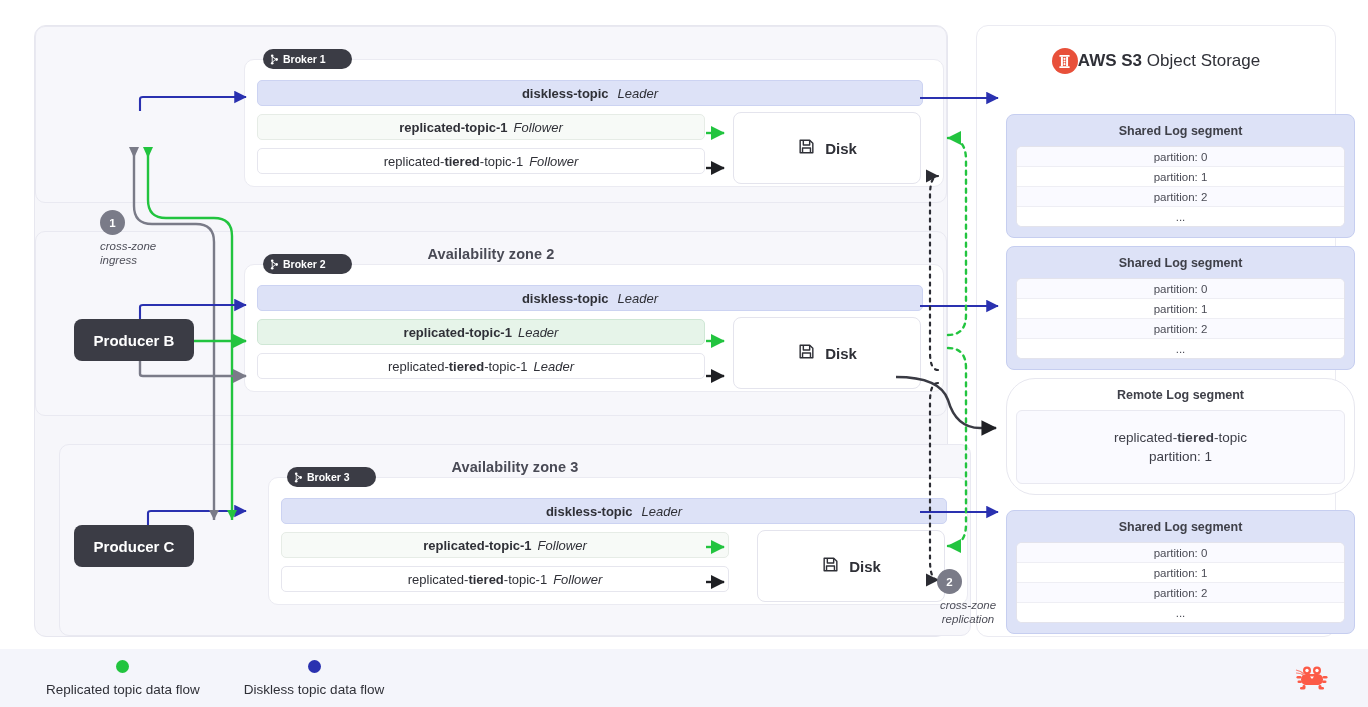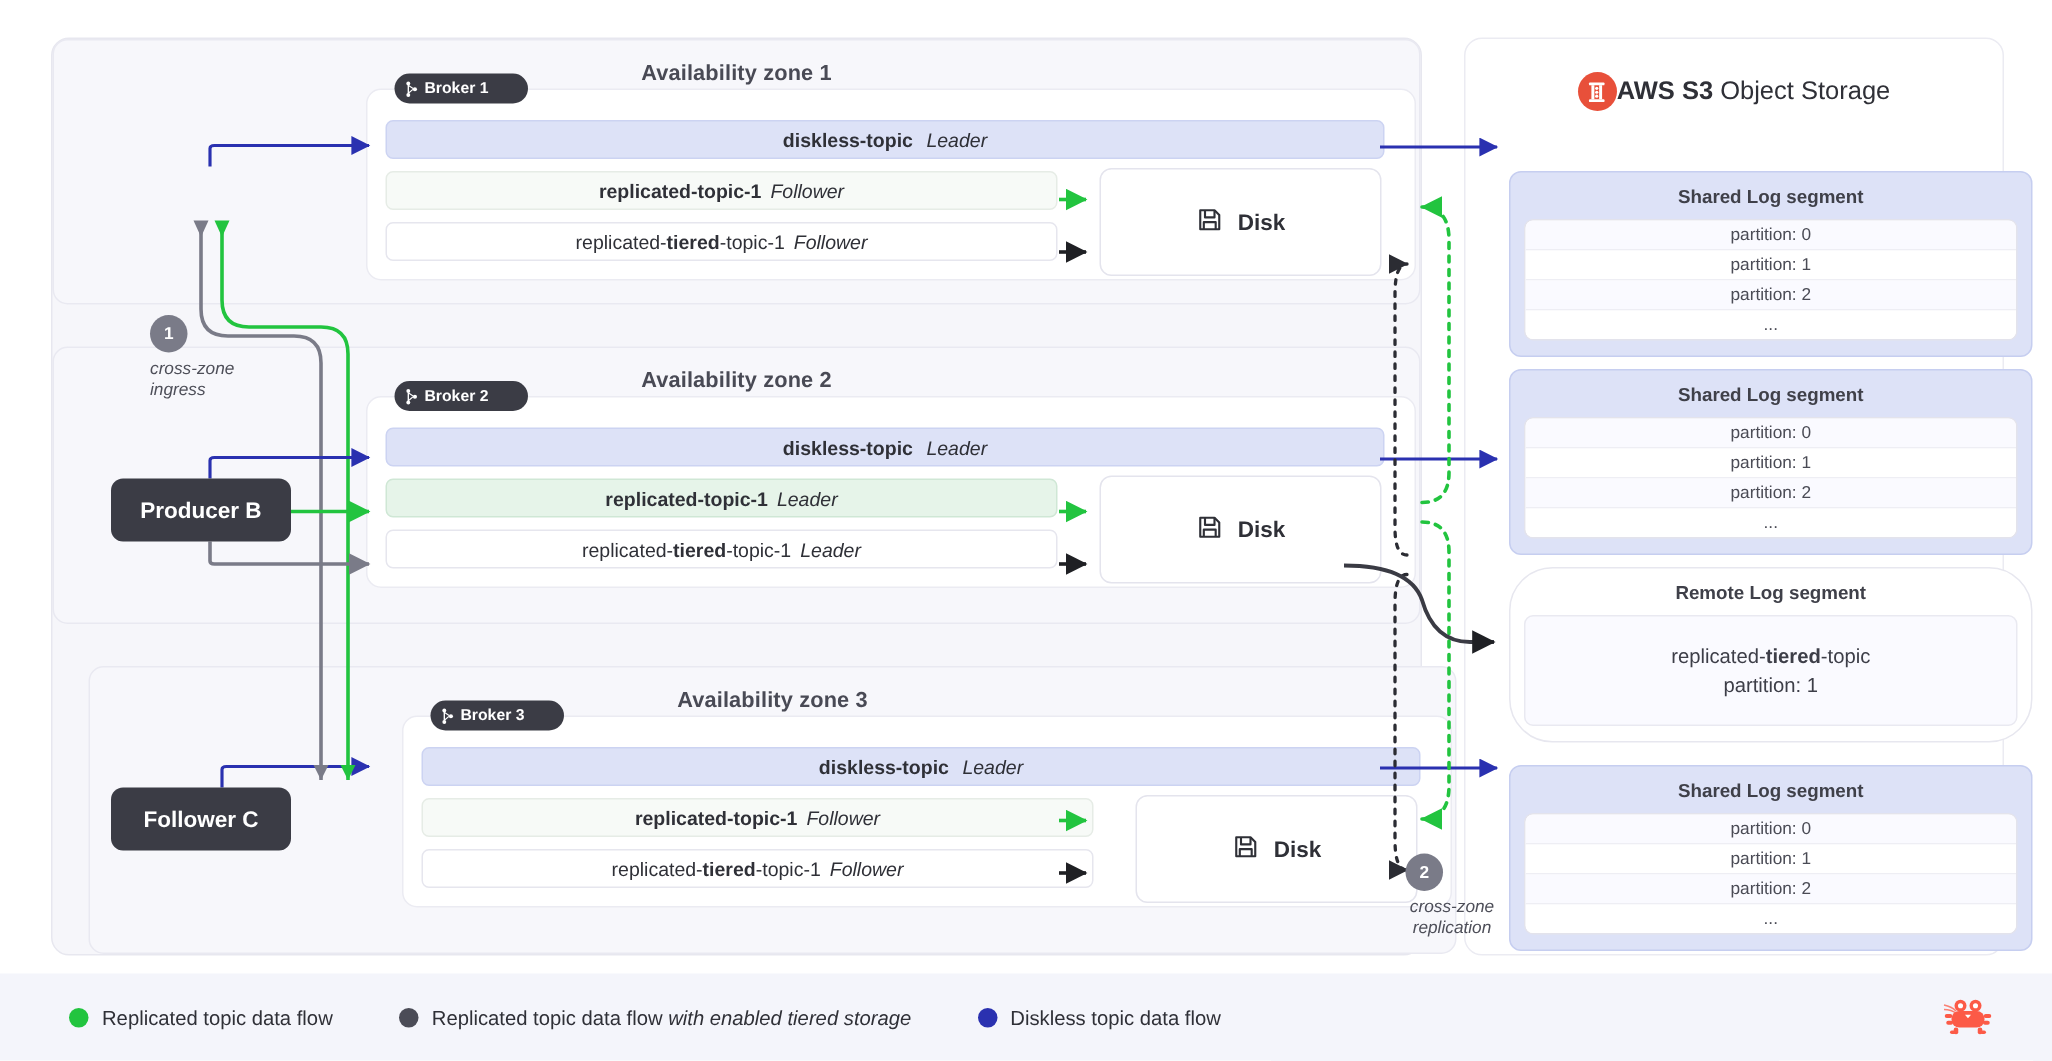--- a/index.html
+++ b/index.html
@@ -125,34 +125,33 @@
   #seg2{top:220px;}
   #seg3{top:352px;border-radius:29px;}
   #seg4{top:484px;}
 
   
   .legend{
     position:absolute;left:0;top:649px;width:1368px;height:58px;
     background:#f4f5fb;display:flex;align-items:center;
   }
   .legend-items{display:flex;align-items:center;gap:44px;margin-left:46px;}
-  .leg{display:flex;align-items:center;gap:9px;font-size:13.5px;color:#2f3037;}
+  .leg{display:flex;align-items:center;gap:9px;font-size:13.5px;color:#2f3037;flex-direction:column;}
   .dot{width:13px;height:13px;border-radius:50%;flex:none;}
   .leg i{font-style:italic;}
   .crab{position:absolute;right:34px;top:14px;width:44px;height:30px;}
 </style>
 </head>
 <body>
 
 <div class="stage">
 
   <div class="cluster">
 
     <div class="zone" id="zone1">
-      <div class="zone-title">Availability zone 1</div>
       <div class="broker-card">
         <div class="broker-badge">
           <span class="kafka-glyph">
             <svg viewBox="0 0 9 11" width="9" height="11">
                 <g fill="#ffffff">
               <circle cx="2.2" cy="1.7" r="1.3"></circle>
                   <circle cx="2.2" cy="9.3" r="1.3"></circle>
               <circle cx="6.6" cy="5.5" r="1.4"></circle>
               <path d="M2.6 2.6 L5.6 4.6 L5.2 5.3 L2.2 3.3 Z"></path>
               <path d="M5.4 6.0 L2.6 8.4 L2.2 7.7 L5.0 5.4 Z"></path>
@@ -292,21 +291,21 @@
           <span>Disk</span>
         </div>
       </div>
     </div>
   </div>
 
   <div class="producer" id="producerB">
     <span>Producer B</span>
   </div>
   <div class="producer" id="producerC">
-    <span>Follower C</span>
+    <span>Producer C</span>
   </div>
 
   <div class="step" id="step1">
     <span>1</span>
   </div>
   <div class="step-label" id="step1label">
     <div>cross-zone</div>
       <div>ingress</div>
   </div>
   <div class="step" id="step2">
@@ -435,24 +434,20 @@
     <path d="M938,383 Q930,383 930,402 L930,560 Q930,580 938,580" fill="none" stroke="#2b2c33" stroke-width="2.2" stroke-dasharray="3 5" stroke-linecap="round" marker-end="url(#ahBlackDot)"></path>
 
     <path d="M896,377 Q940,377 948,400 Q956,428 980,428 L996,428" fill="none" stroke="#3a3b44" stroke-width="2.6" marker-end="url(#ahDark)"></path>
   </svg>
 
   <div class="legend">
     <div class="legend-items">
       <div class="leg">
         <span class="dot" style="background:#22c43f"></span>
         <span>Replicated topic data flow</span>
-      </div>
-      <div class="leg">
-        <span class="dot" style="background:#4b4c57"></span>
-        <span><span>Replicated topic data flow </span><i>with enabled tiered storage</i></span>
       </div>
       <div class="leg">
         <span class="dot" style="background:#2a31b0"></span>
         <span>Diskless topic data flow</span>
       </div>
     </div>
     <span class="crab">
       <svg width="44" height="30" viewBox="0 0 44 30">
         <g fill="#fc5a47">
           <path d="M6 7 q5 1 8 4" stroke="#fc5a47" stroke-width="1.1" fill="none" opacity=".75"></path>

